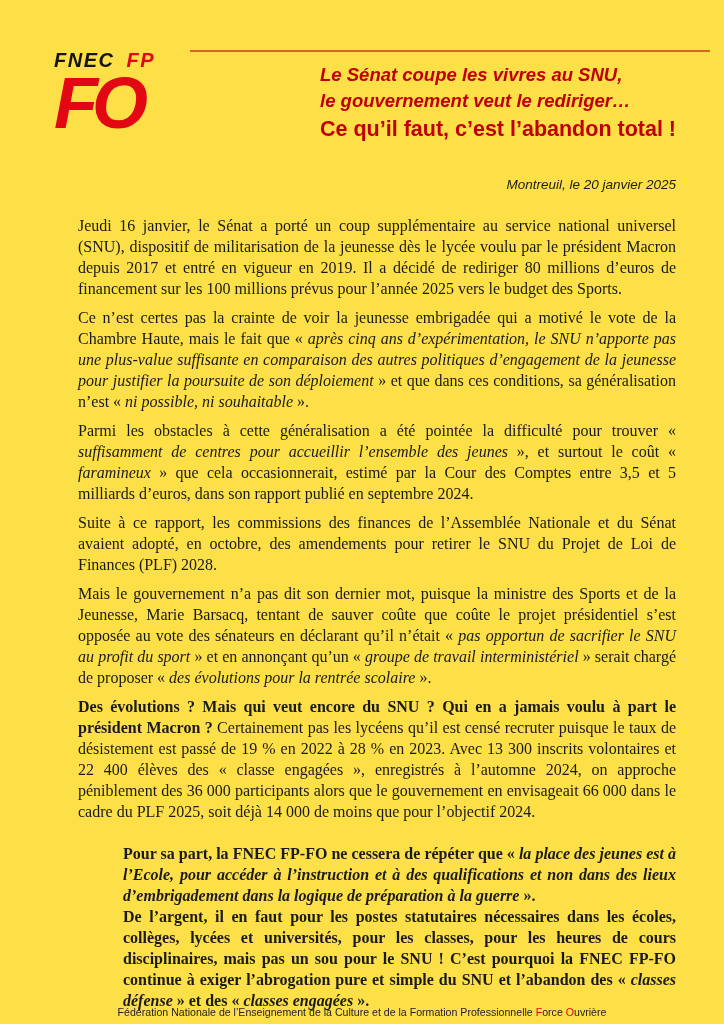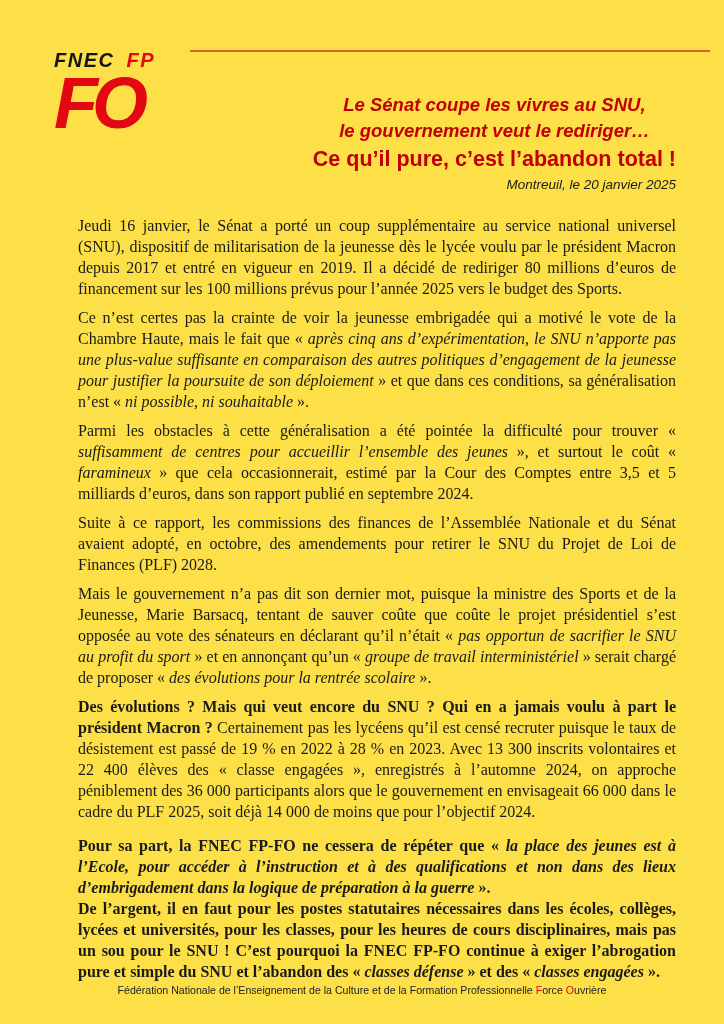--- a/index.html
+++ b/index.html
@@ -10,35 +10,35 @@
   
   .logo { position:absolute; left:54px; top:50px; line-height:1; }
   .logo-top { font-size:20px; font-weight:bold; font-style:italic; letter-spacing:1.5px; white-space:nowrap; }
   .logo-fnec { color:#151515; }
   .logo-fp { color:var(--logo-red,#e30613); margin-left:5px; }
   .logo-fo { font-size:72px; font-weight:900; font-style:italic; color:var(--logo-red,#e30613);
              letter-spacing:-6px; line-height:0.88; margin-top:2px; }
   
   .rule { position:absolute; left:190px; top:50px; width:520px; height:2px;
           background:var(--title-red,#c00000); opacity:0.55; }
-  .title { position:absolute; right:48px; top:62px; text-align:center; color:var(--title-red,#c00000);margin-top:30px; }
+  .title { position:absolute; right:48px; top:62px; text-align:left; color:var(--title-red,#c00000); }
   .title-l1,.title-l2 { font-size:18.5px; font-weight:bold; font-style:italic; line-height:26px; }
   .title-l3 { font-size:21.5px; font-weight:bold; line-height:31px; }
   .date { position:absolute; right:48px; top:177px; font-size:13.5px; font-style:italic; color:#1a1a1a;text-align:center; }
   
   .doc-body { position:absolute; left:78px; top:215px; width:598px;
               text-align:justify; font-size:16px; line-height:21px; color:#1a1a1a;font-family:Liberation Serif, serif; }
   .para { margin:0 0 8px 0; }
-  .para-bold { font-weight:bold; }
-  .doc-body p:nth-of-type(6) { margin-bottom:13px; }
+  .para-bold { font-weight:bold;margin-left:45px; }
+  .doc-body p:nth-of-type(6) { margin-bottom:21px; }
   .doc-body p:nth-of-type(7) { margin-bottom:0; }
   .it { font-style:italic; }
   .bd { font-weight:bold; }
   
-  .footer { position:absolute; left:0; right:0; top:983px; text-align:center;
+  .footer { position:absolute; left:0; right:0; top:1005px; text-align:center;
             font-size:10.6px; line-height:15px; color:#222; }
   .footer .red { color:var(--logo-red,#e30613); }
 </style>
 </head>
 <body>
 
 <div class="page">
 
   <div class="logo">
     <div class="logo-top">
@@ -46,21 +46,21 @@
       <span class="logo-fp">FP</span>
     </div>
     <div class="logo-fo">FO</div>
   </div>
 
   <div class="rule"></div>
 
   <div class="title">
     <div class="title-l1">Le Sénat coupe les vivres au SNU,</div>
     <div class="title-l2">le gouvernement veut le rediriger…</div>
-    <div class="title-l3">Ce qu’il pure, c’est l’abandon total !</div>
+    <div class="title-l3">Ce qu’il faut, c’est l’abandon total !</div>
   </div>
 
   <div class="date">Montreuil, le 20 janvier 2025</div>
 
   <div class="doc-body">
       <p class="para"><span>Jeudi 16 janvier, le Sénat a porté un coup supplémentaire au service national universel (SNU), dispositif de militarisation de la jeunesse dès le lycée voulu par le président Macron depuis 2017 et entré en vigueur en 2019. Il a décidé de rediriger 80 millions d’euros de financement sur les 100 millions prévus pour l’année 2025 vers le budget des Sports.</span></p>
       <p class="para"><span>Ce n’est certes pas la crainte de voir la jeunesse embrigadée qui a motivé le vote de la Chambre Haute, mais le fait que « </span><span class="it">après cinq ans d’expérimentation, le SNU n’apporte pas une plus-value suffisante en comparaison des autres politiques d’engagement de la jeunesse pour justifier la poursuite de son déploiement</span><span> » et que dans ces conditions, sa généralisation n’est « </span><span class="it">ni possible, ni souhaitable</span><span> ».</span></p>
       <p class="para"><span>Parmi les obstacles à cette généralisation a été pointée la difficulté pour trouver « </span><span class="it">suffisamment de centres pour accueillir l’ensemble des jeunes</span><span> », et surtout le coût « </span><span class="it">faramineux</span><span> » que cela occasionnerait, estimé par la Cour des Comptes entre 3,5 et 5 milliards d’euros, dans son rapport publié en septembre 2024.</span></p>
       <p class="para"><span>Suite à ce rapport, les commissions des finances de l’Assemblée Nationale et du Sénat avaient adopté, en octobre, des amendements pour retirer le SNU du Projet de Loi de Finances (PLF) 2028.</span></p>
       <p class="para"><span>Mais le gouvernement n’a pas dit son dernier mot, puisque la ministre des Sports et de la Jeunesse, Marie Barsacq, tentant de sauver coûte que coûte le projet présidentiel s’est opposée au vote des sénateurs en déclarant qu’il n’était « </span><span class="it">pas opportun de sacrifier le SNU au profit du sport</span><span> » et en annonçant qu’un « </span><span class="it">groupe de travail interministériel</span><span> » serait chargé de proposer « </span><span class="it">des évolutions pour la rentrée scolaire</span><span> ».</span></p>

